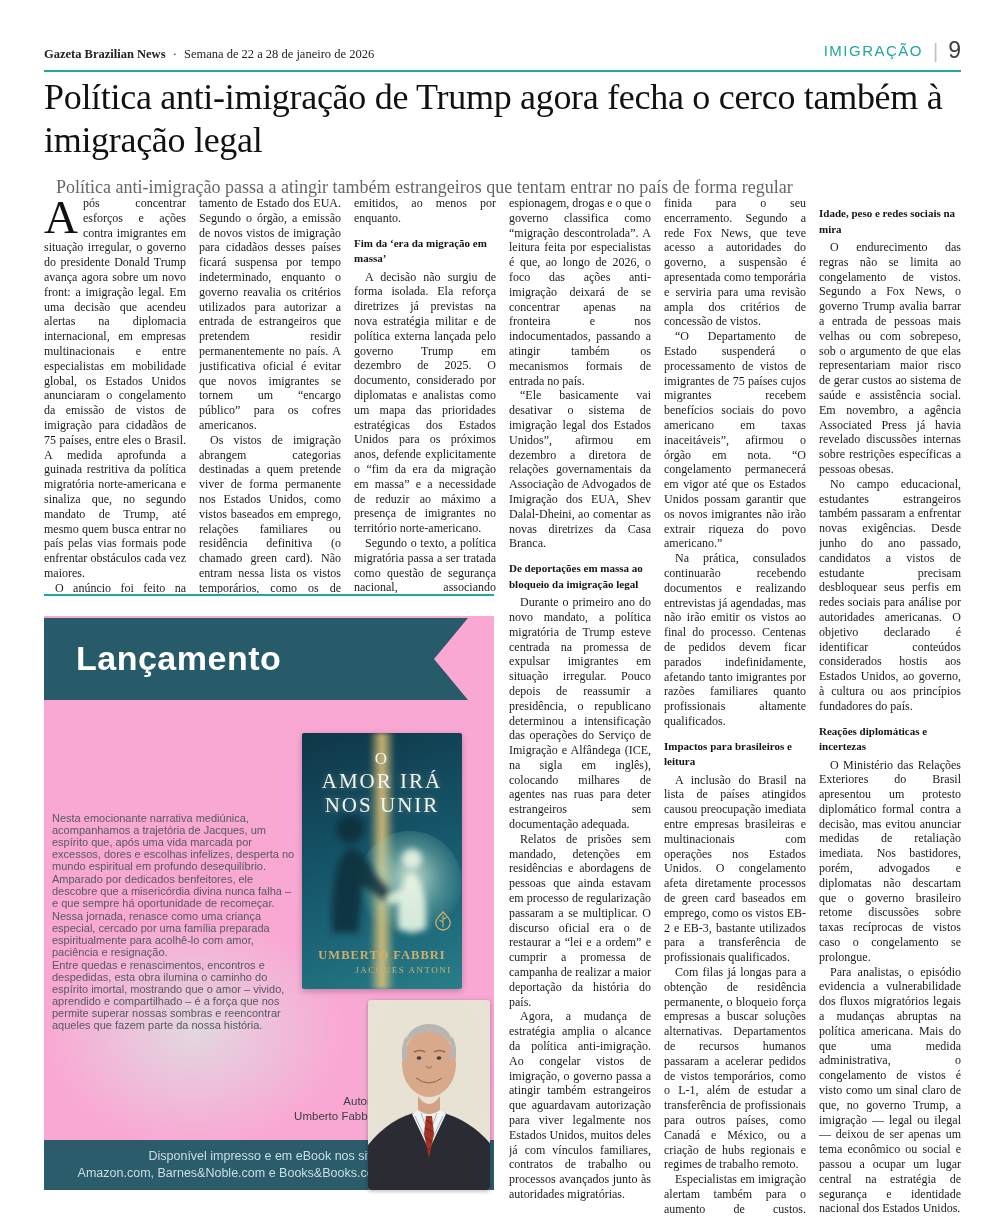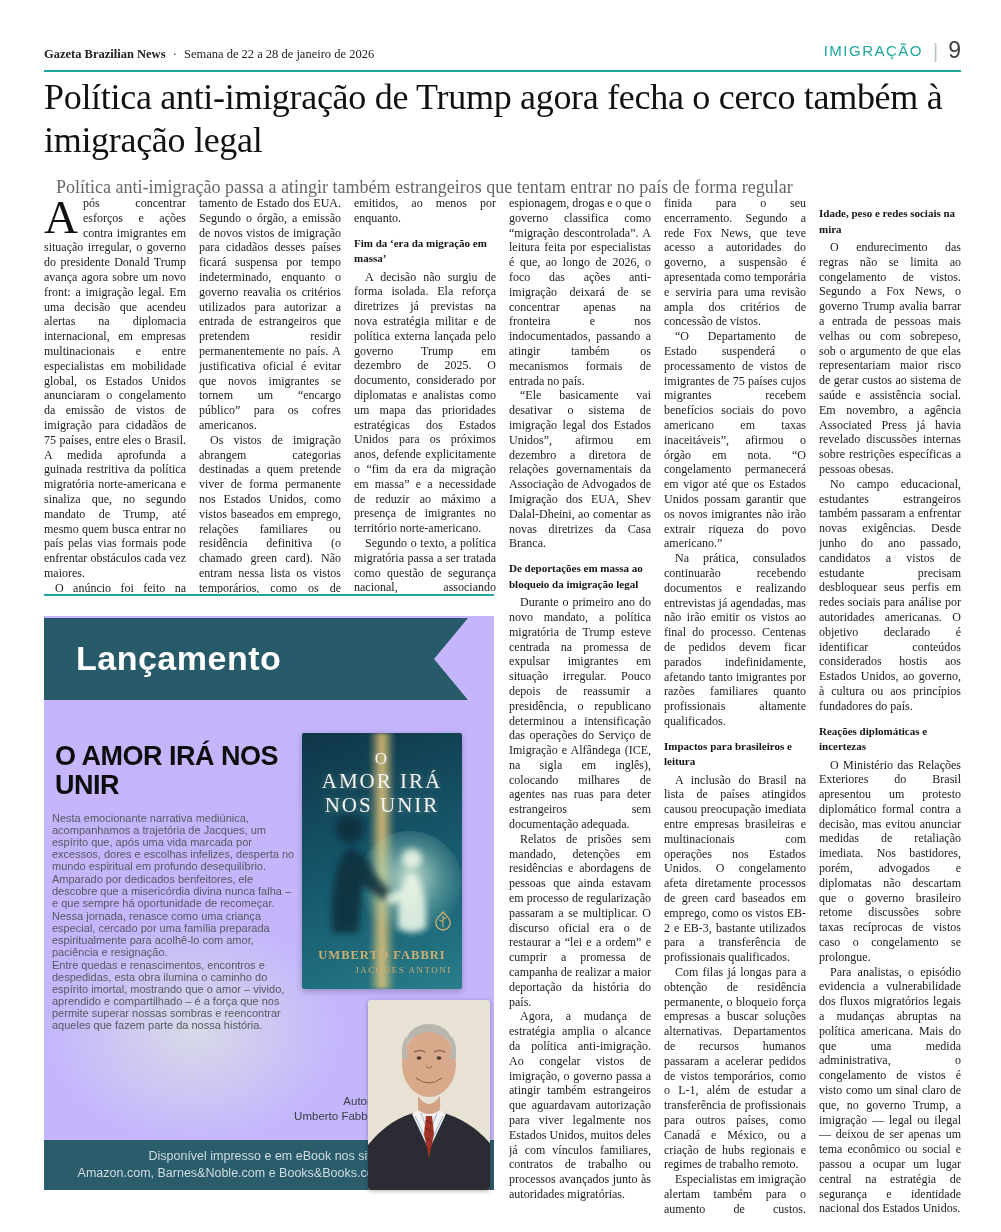--- a/index.html
+++ b/index.html
@@ -32,21 +32,21 @@
   .col p{margin:0;}
   .col p.p{text-indent:11px;}
   .col p.cont{text-indent:0;}
   .col h3.sec{margin:10px 0 3px 0;font-size:11px;line-height:15.5px;font-weight:bold;
               text-align:left;color:#151515;}
   .col > :first-child{margin-top:0;}
   .dropcap{float:left;font-size:47px;line-height:38px;padding:2px 5px 0 0;color:#111;}
 
   
   .ad-rule{position:absolute;left:44px;top:594px;width:450px;height:2px;background:#1fa7a0;}
-  .ad{position:absolute;left:44px;top:616px;width:450px;height:574px;background:#c4b5fd;
+  .ad{position:absolute;left:44px;top:616px;width:450px;height:574px;background:#f9a8d4;
       font-family:"Liberation Sans","DejaVu Sans",sans-serif;}
   .ad-bg-blob{position:absolute;left:0;top:300px;width:300px;height:230px;
       background:radial-gradient(closest-side,#dde3e3 0%,rgba(237,242,244,0) 100%);opacity:.8;}
   .ad-banner{position:absolute;left:0;top:2px;width:424px;height:82px;background:#275b69;
              clip-path:polygon(0 0,100% 0,calc(100% - 34px) 50%,100% 100%,0 100%);}
   .ad-banner-label{position:absolute;left:32px;top:50%;transform:translateY(-52%);
                    color:#fff;font-weight:bold;font-size:34px;letter-spacing:0.5px;}
   .ad-title{position:absolute;left:11px;top:126px;width:250px;color:#0d0d0d;
             font-weight:bold;font-size:27px;line-height:29px;letter-spacing:-0.5px;}
   .ad-desc{position:absolute;left:8px;top:196px;width:248px;color:#555a5e;
@@ -147,21 +147,20 @@
   </div>
 
   <div class="ad-rule"></div>
   <div class="ad">
     <div class="ad-bg-blob"></div>
 
     <div class="ad-banner">
       <span class="ad-banner-label">Lançamento</span>
     </div>
 
-    <div class="ad-title">O AMOR IRÁ NOS UNIR</div>
     <div class="ad-desc">
         <p>Nesta emocionante narrativa mediúnica, acompanhamos a trajetória de Jacques, um espírito que, após uma vida marcada por excessos, dores e escolhas infelizes, desperta no mundo espiritual em profundo desequilíbrio.</p>
         <p>Amparado por dedicados benfeitores, ele descobre que a misericórdia divina nunca falha – e que sempre há oportunidade de recomeçar.</p>
         <p>Nessa jornada, renasce como uma criança especial, cercado por uma família preparada espiritualmente para acolhê-lo com amor, paciência e resignação.</p>
         <p>Entre quedas e renascimentos, encontros e despedidas, esta obra ilumina o caminho do espírito imortal, mostrando que o amor – vivido, aprendido e compartilhado – é a força que nos permite superar nossas sombras e reencontrar aqueles que fazem parte da nossa história.</p>
       </div>
 
     <div class="cover">
       <div class="beam"></div>
       <svg class="figures" width="160" height="256" viewBox="0 0 160 256">

